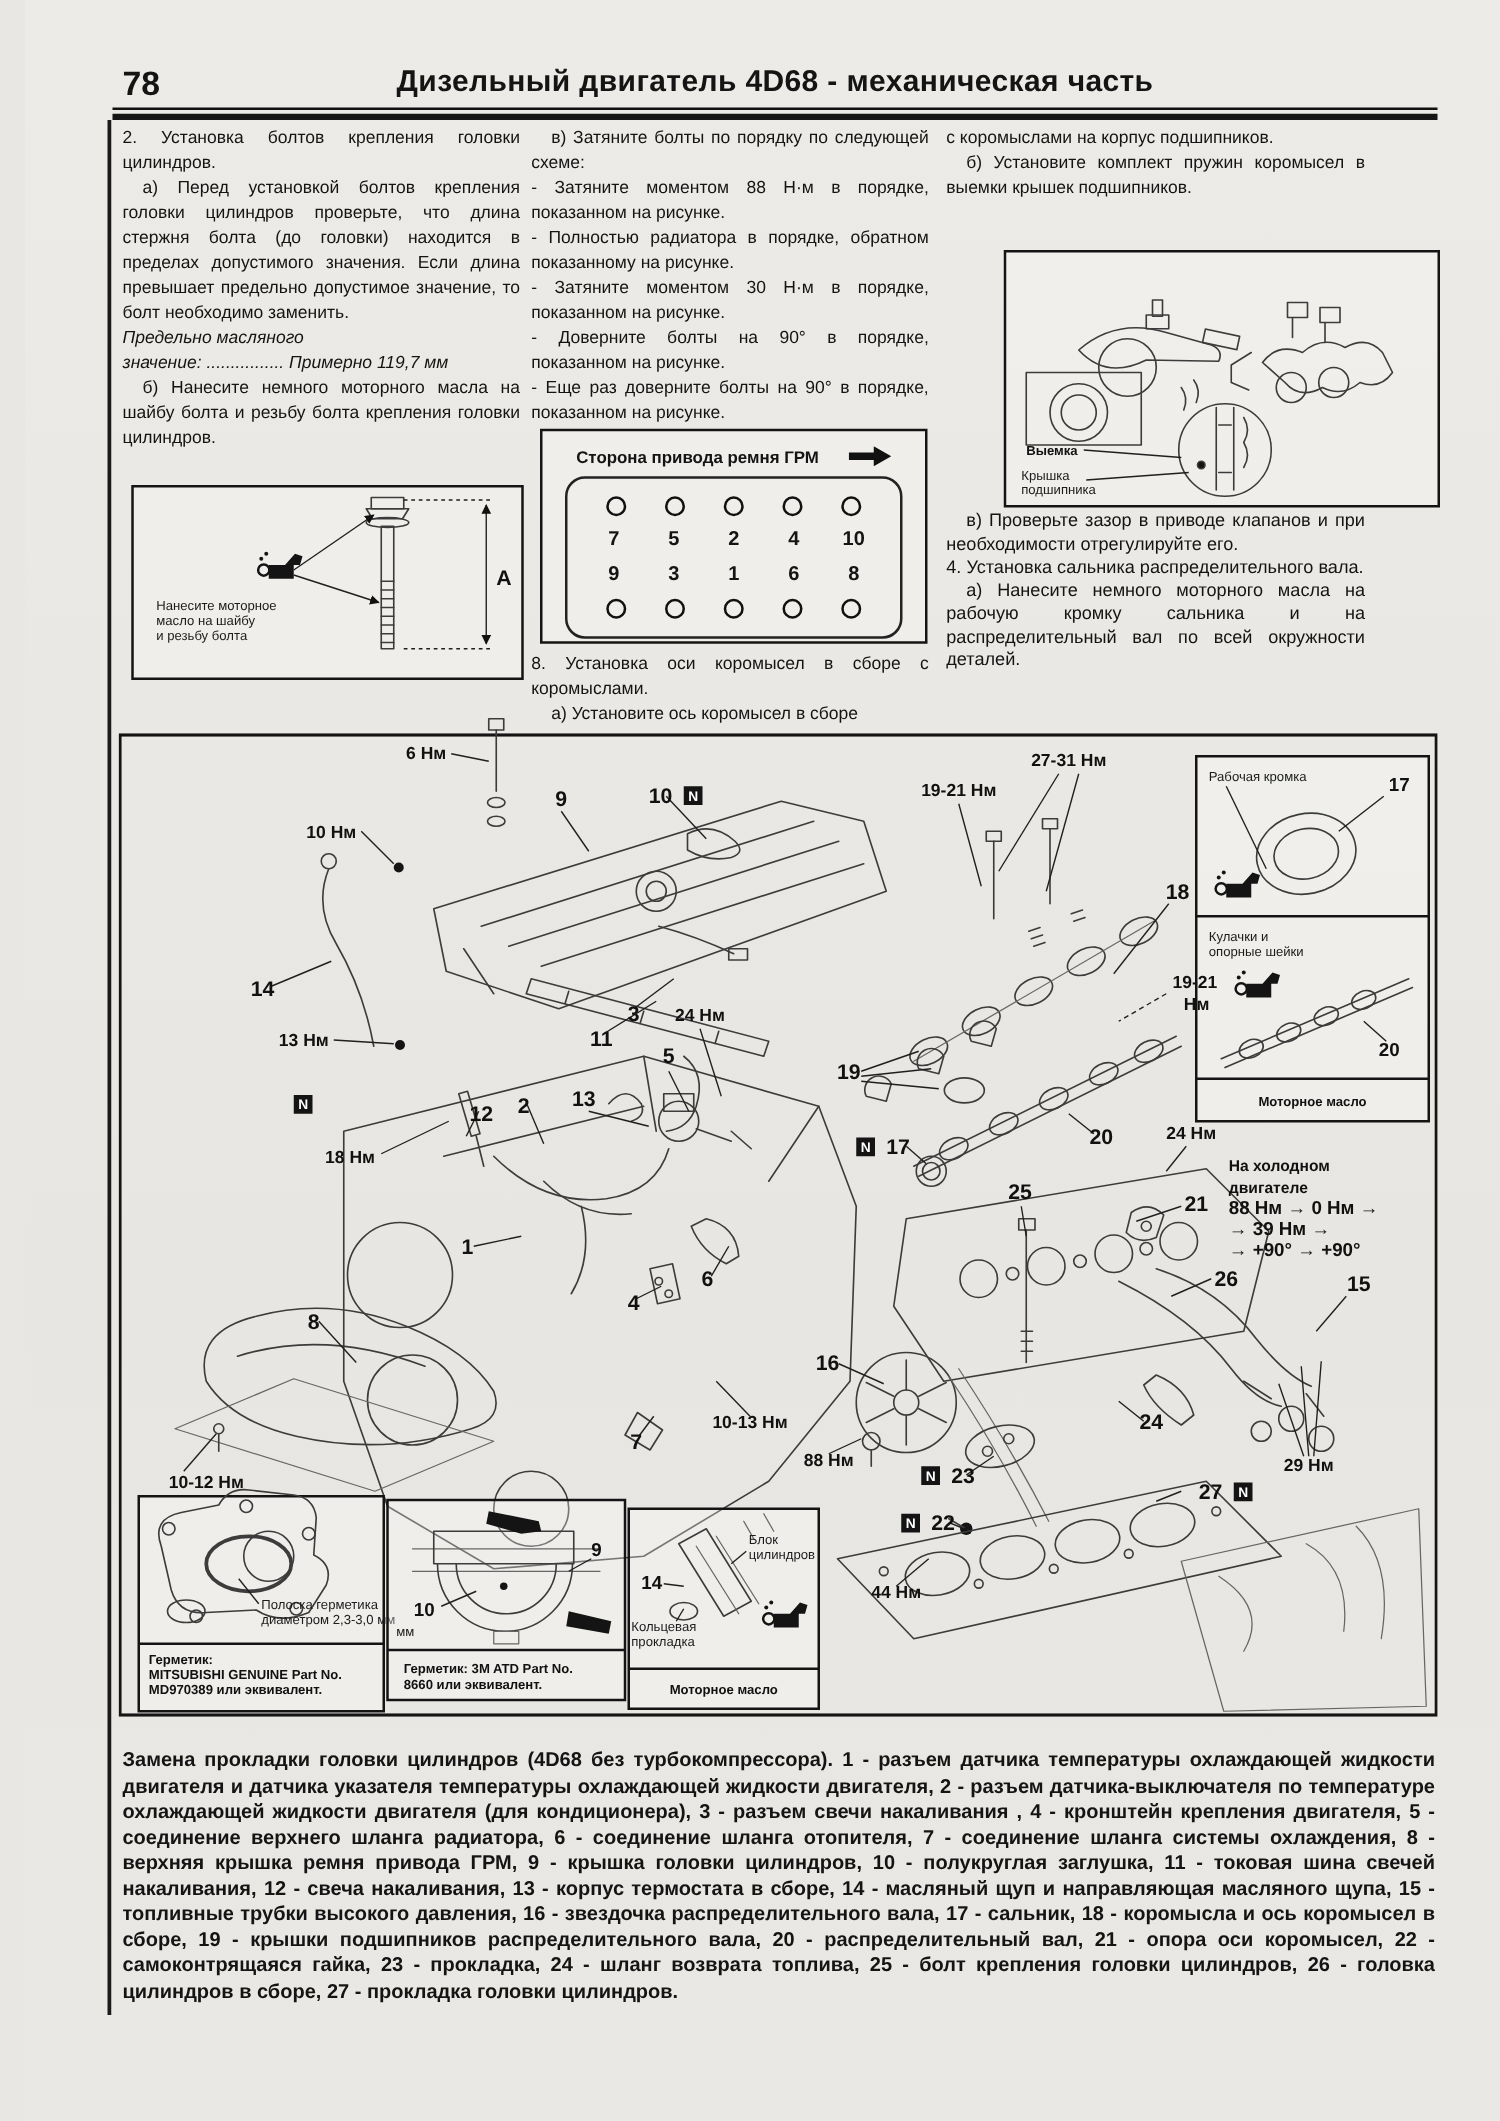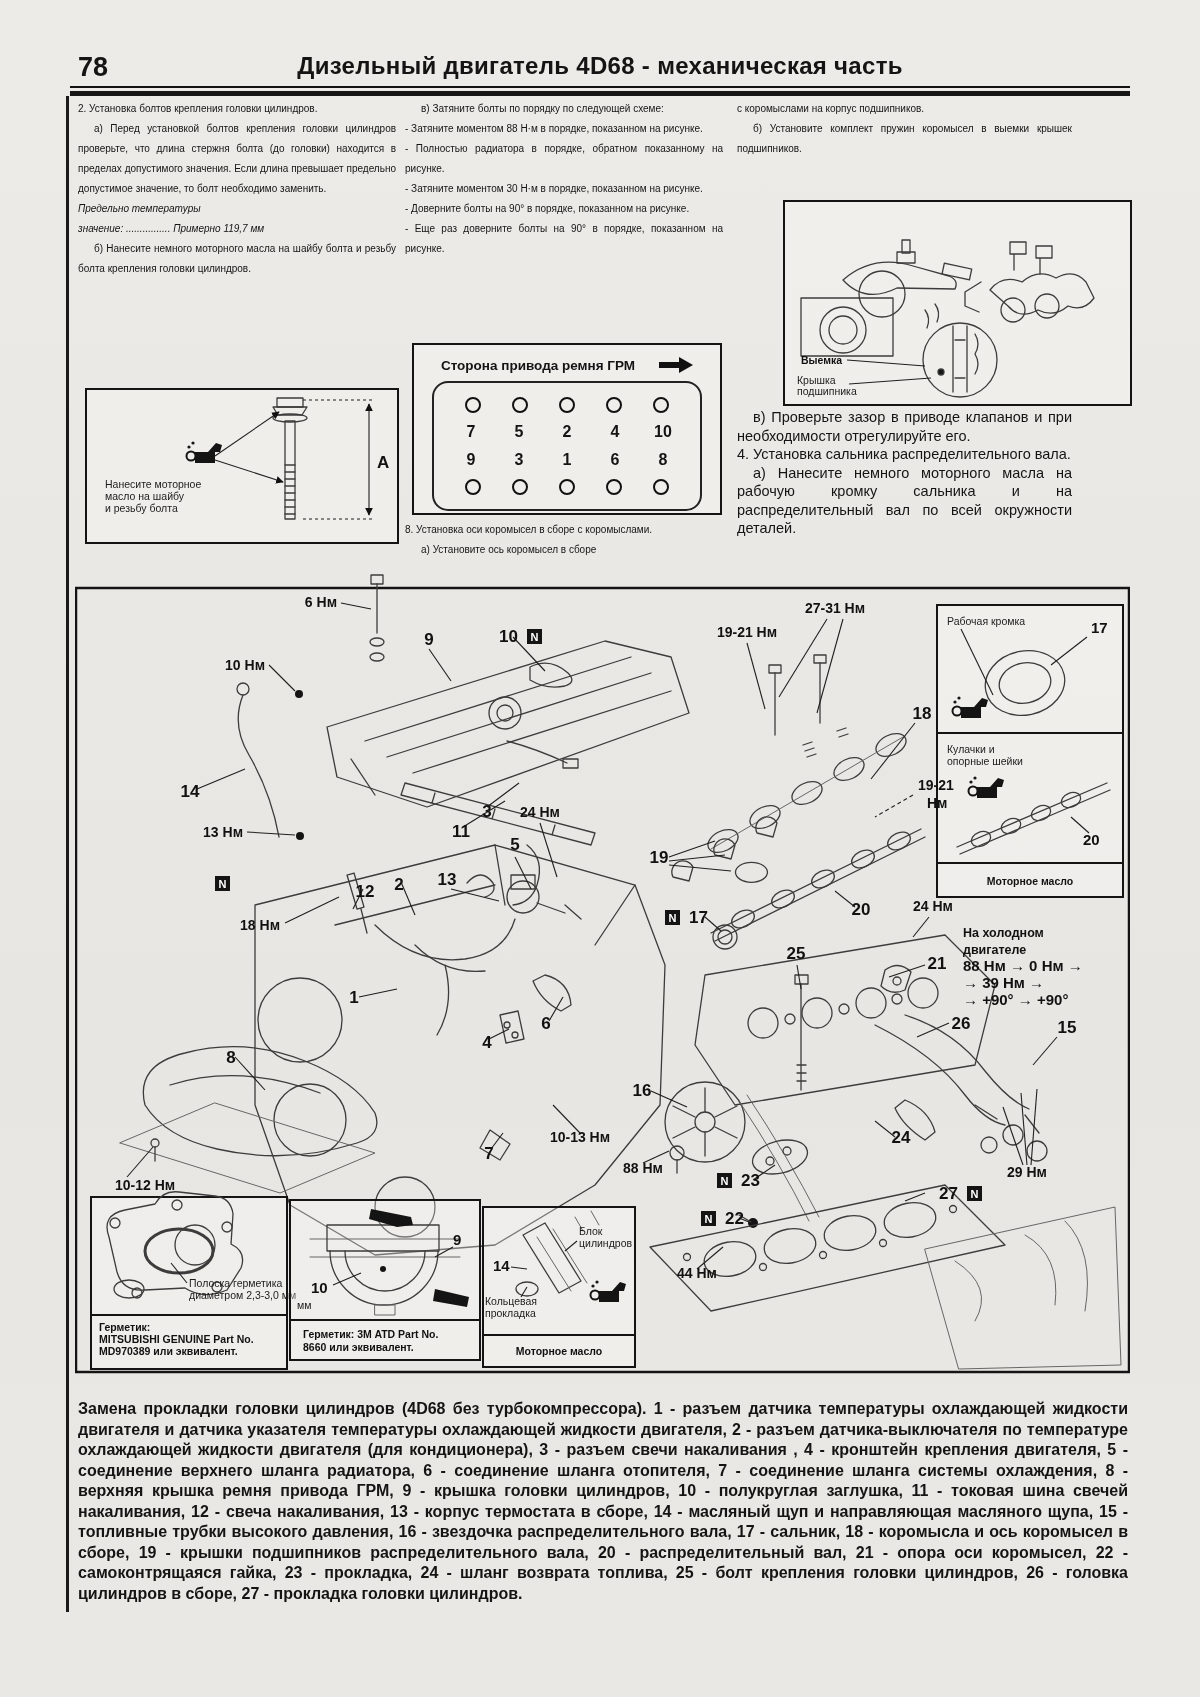--- a/index.html
+++ b/index.html
@@ -1,28 +1,28 @@
 <!DOCTYPE html>
 <html><head>
 <meta charset="utf-8">
 <style>
   html,body{margin:0;padding:0;}
   body{width:1200px;height:1697px;position:relative;background:#e9e7e3;
        font-family:"Liberation Sans",sans-serif;color:#141414;}
   .page{position:absolute;inset:0;background:
-        linear-gradient(180deg,#ecebe7 0%,#e8e6e2 60%,#eae8e4 100%);}
+        linear-gradient(180deg,#ecebe7 0%,#e8e6e2 60%,#eae8e4 100%); margin-left: 20px;}
   .abs{position:absolute;}
   
   .pageno{left:78px;top:52px;font-size:27px;font-weight:bold;}
   .ptitle{left:70px;top:52px;width:1060px;text-align:center;font-size:24px;font-weight:bold;letter-spacing:.3px;}
   .rule1{left:70px;top:86px;width:1060px;height:2px;background:#111;}
   .rule2{left:70px;top:91px;width:1060px;height:5px;background:#161616;}
   .edgeline{left:66px;top:96px;width:3px;height:1516px;background:#1a1a1a;}
   
-  .col{font-size:10px;line-height:20px;text-align:justify;}
+  .col{font-size:14px;line-height:20px;text-align:justify;}
   .para{margin:0;}
   .para.s-n{text-indent:16px;}
   .para.s-h{text-indent:0;}
   .para.s-i{font-style:italic;text-indent:0;}
   .c1{left:78px;top:99px;width:318px;}
   .c2a{left:405px;top:99px;width:318px;}
   .c2b{left:405px;top:520px;width:318px;}
   .c3a{left:737px;top:99px;width:335px;}
   .c3b{left:737px;top:408px;width:335px;font-size:14.5px;line-height:18.5px;}
   
@@ -81,21 +81,21 @@
 
   <div class="abs pageno">78</div>
   <div class="abs ptitle">Дизельный двигатель 4D68 - механическая часть</div>
   <div class="abs rule1"></div>
   <div class="abs rule2"></div>
   <div class="abs edgeline"></div>
 
   <div class="abs col c1">
       <p class="para s-h">2. Установка болтов крепления головки цилиндров.</p>
       <p class="para s-n">а) Перед установкой болтов крепления головки цилиндров проверьте, что длина стержня болта (до головки) находится в пределах допустимого значения. Если длина превышает предельно допустимое значение, то болт необходимо заменить.</p>
-      <p class="para s-i">Предельно температуры</p>
+      <p class="para s-i">Предельно масляного</p>
       <p class="para s-i">значение: ................ Примерно 119,7 мм</p>
       <p class="para s-n">б) Нанесите немного моторного масла на шайбу болта и резьбу болта крепления головки цилиндров.</p>
     </div>
   <div class="abs col c2a">
       <p class="para s-n">в) Затяните болты по порядку по следующей схеме:</p>
       <p class="para s-h">- Затяните моментом 88 Н·м в порядке, показанном на рисунке.</p>
       <p class="para s-h">- Полностью радиатора в порядке, обратном показанному на рисунке.</p>
       <p class="para s-h">- Затяните моментом 30 Н·м в порядке, показанном на рисунке.</p>
       <p class="para s-h">- Доверните болты на 90° в порядке, показанном на рисунке.</p>
       <p class="para s-h">- Еще раз доверните болты на 90° в порядке, показанном на рисунке.</p>

